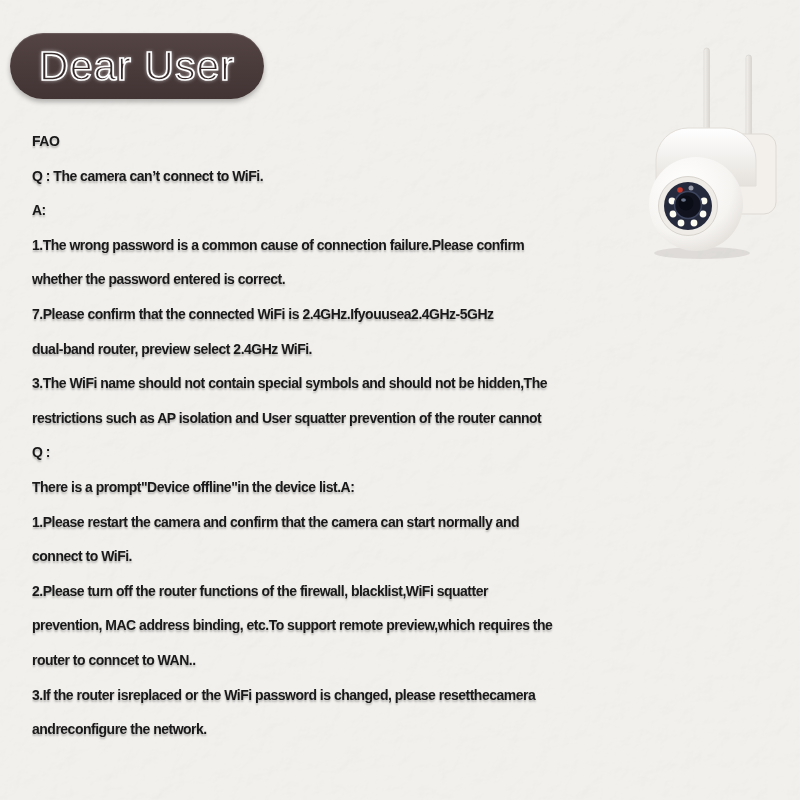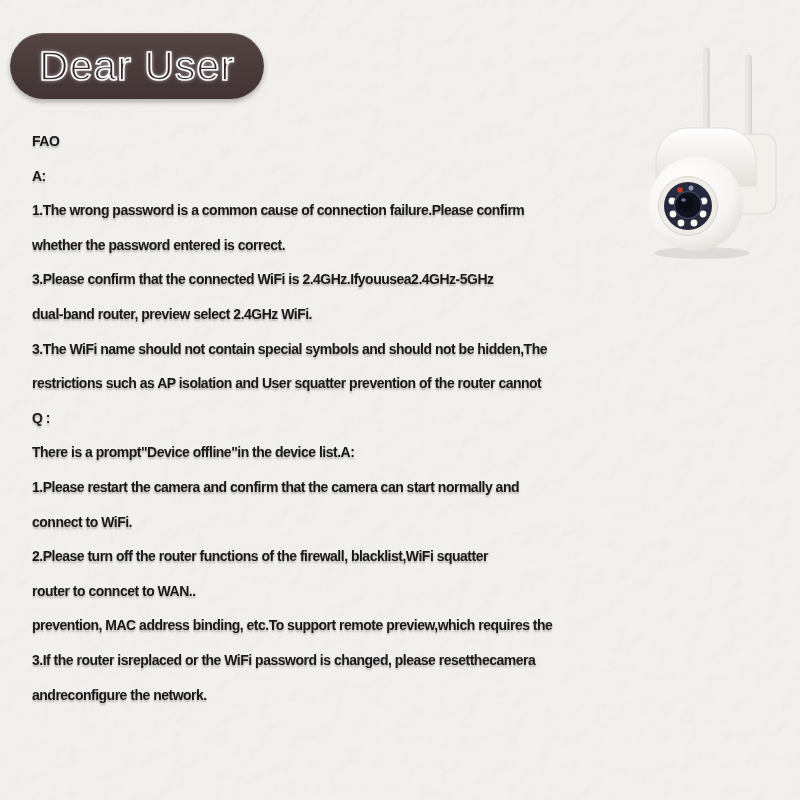--- a/index.html
+++ b/index.html
@@ -109,29 +109,30 @@
     <circle cx="53" cy="142" r="2.5" fill="#9a9daa"></circle>
 
     <circle cx="50" cy="159" r="13.5" fill="#11141f" stroke="#3c445e" stroke-width="1.6"></circle>
     <circle cx="48" cy="157" r="7.5" fill="#0a0d16"></circle>
     <ellipse cx="45.5" cy="154" rx="2.4" ry="1.7" fill="rgba(190,205,235,0.55)"></ellipse>
   </svg>
 </div>
 
 <div class="faq">
   <p>FAO</p>
+  <p>Q : The camera can’t connect to WiFi.</p>
   <p>A:</p>
   <p>1.The wrong password is a common cause of connection failure.Please confirm</p>
   <p>whether the password entered is correct.</p>
-  <p>3.Please confirm that the connected WiFi is 2.4GHz.Ifyouusea2.4GHz-5GHz</p>
+  <p>7.Please confirm that the connected WiFi is 2.4GHz.Ifyouusea2.4GHz-5GHz</p>
   <p>dual-band router, preview select 2.4GHz WiFi.</p>
   <p>3.The WiFi name should not contain special symbols and should not be hidden,The</p>
   <p>restrictions such as AP isolation and User squatter prevention of the router cannot</p>
   <p>Q :</p>
   <p>There is a prompt"Device offline"in the device list.A:</p>
   <p>1.Please restart the camera and confirm that the camera can start normally and</p>
   <p>connect to WiFi.</p>
   <p>2.Please turn off the router functions of the firewall, blacklist,WiFi squatter</p>
+  <p>prevention, MAC address binding, etc.To support remote preview,which requires the</p>
   <p>router to conncet to WAN..</p>
-  <p>prevention, MAC address binding, etc.To support remote preview,which requires the</p>
   <p>3.If the router isreplaced or the WiFi password is changed, please resetthecamera</p>
   <p>andreconfigure the network.</p>
 </div>
 
 </body></html>

